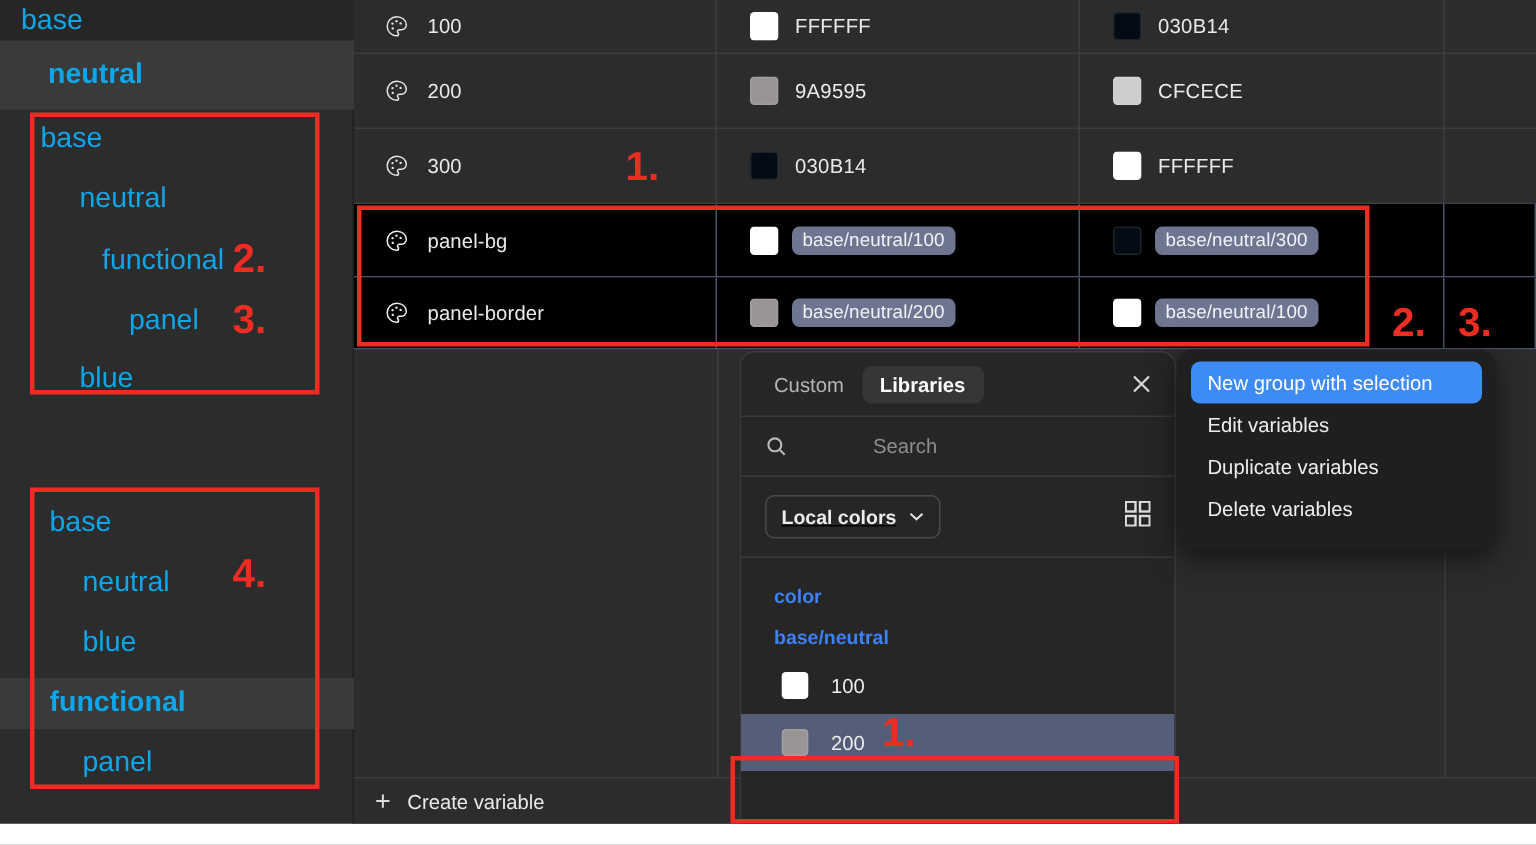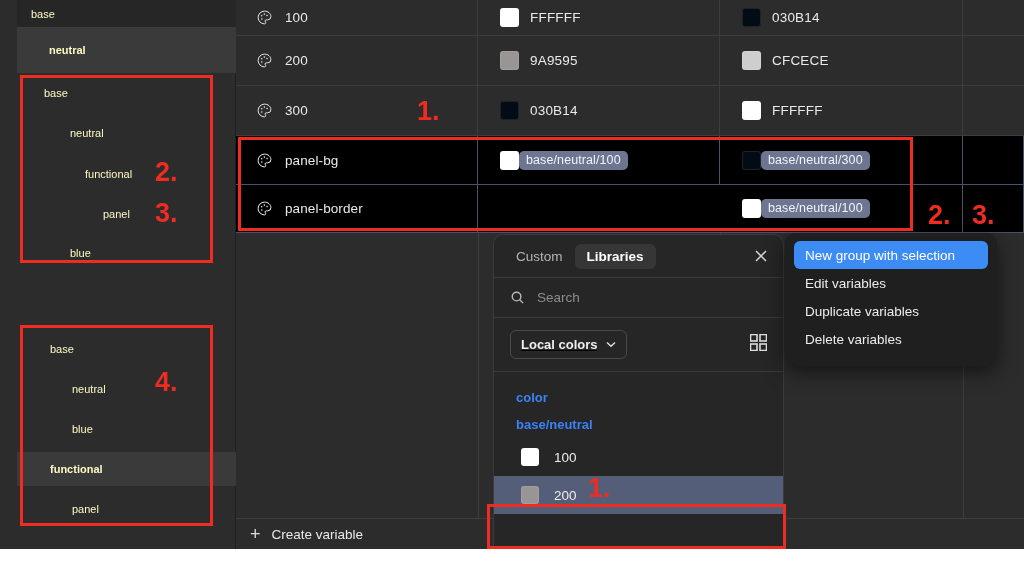--- a/index.html
+++ b/index.html
@@ -17,23 +17,23 @@
     background: #2c2c2c;
   }
 
   
   .sidebar {
     position: absolute; left: 0; top: 0; width: 236px; height: 549px;
     background: #2c2c2c;
     border-right: 1px solid #1f1f1f;
   }
   .nav-row {
-    position: absolute; left: 17px; width: 236px; height: 27px;
+    position: absolute; left: 0; width: 236px; height: 27px;
     display: flex; align-items: center;
-    color: #fef9c3; font-size: 11px;
+    color: #0ea5e9; font-size: 19px;
     white-space: nowrap;
   }
   .nav-row.bold { font-weight: bold; }
   .nav-row.hl { background: #3a3a3a; }
   .nav-row.hdr { background: #262626; }
 
   
   .table {
     position: absolute; left: 236px; top: 0; width: 788px; height: 549px;
     background: #2c2c2c;
@@ -54,21 +54,21 @@
   .c-val2  { left: 484px; width: 243px; padding-left: 22px; }
   .c-last  { left: 727px; width: 61px; border-right: none; }
 
   .var-label { color: #e9e9e9; font-size: 13.5px; margin-left: 12px; letter-spacing: .1px; }
   .swatch {
     width: 19px; height: 19px; border-radius: 3px; flex: 0 0 auto;
     border: 1px solid rgba(255,255,255,0.10);
   }
   .hexval { color: #eaeaea; font-size: 13.5px; margin-left: 11px; letter-spacing:.2px;}
   .pill {
-    padding: 2px 7px 3px 7px; border-radius: 5px;
+    margin-left: 9px; padding: 2px 7px 3px 7px; border-radius: 5px;
     background: #6d7590; color: #f2f3f7; font-size: 12.5px; letter-spacing:.1px;
   }
   .pal { width: 17px; height: 17px; flex: 0 0 auto; }
 
   
   .createbar {
     position: absolute; left: 236px; bottom: 0; width: 788px; height: 31px;
     display: flex; align-items: center; padding-left: 14px;
     background: #2c2c2c; border-top: 1px solid #3d3d3d;
     color: #e9e9e9; font-size: 13.5px;
@@ -90,20 +90,21 @@
     padding: 5px 12px; border-radius: 6px; font-size: 13.5px; color: #b5b5b5;
   }
   .tab.active { background: #363636; color: #ffffff; font-weight: bold; }
   .closex {
     position: absolute; right: 14px; top: 13px; width: 16px; height: 16px;
     color: #d6d6d6;
   }
   .lib-search {
     height: 40px; display: flex; align-items: center; padding-left: 16px;
     border-bottom: 1px solid #393939;
+    gap: 45px;
   }
   .placeholder { color: #8d8d8d; font-size: 13.5px; margin-left: 12px; }
   .lib-filter {
     height: 54px; display: flex; align-items: center; justify-content: space-between;
     padding: 0 16px; border-bottom: 1px solid #393939; text-decoration: underline;
   }
   .dropdown {
     display: flex; align-items: center; gap: 8px;
     border: 1px solid #4a4a4a; border-radius: 6px; padding: 6px 10px;
     color: #ededed; font-size: 13px; font-weight: bold;
@@ -282,20 +283,24 @@
       <div class="trow sel" style="top:185px;height:48px;">
         <div class="cell c-name">
           <svg class="pal" viewBox="0 0 24 24">
             <path d="M12 3a9 9 0 1 0 0 18c1 0 1.7-.8 1.7-1.7 0-.5-.2-.9-.5-1.2-.3-.3-.5-.7-.5-1.1 0-.9.8-1.7 1.7-1.7h2A4.6 4.6 0 0 0 21 10.5C21 6.4 16.9 3 12 3z" fill="none" stroke="#f0f1f5" stroke-width="1.4"></path>
             <circle cx="8" cy="9.5" r="1.1" fill="#f0f1f5"></circle>
               <circle cx="11.8" cy="7.2" r="1.1" fill="#f0f1f5"></circle>
               <circle cx="15.6" cy="9.3" r="1.1" fill="#f0f1f5"></circle>
               <circle cx="8.2" cy="14" r="1.1" fill="#f0f1f5"></circle>
           </svg>
           <span class="var-label">panel-border</span>
+        </div>
+        <div class="cell c-val1">
+          <span class="swatch" style="background:#9A9595"></span>
+          <span class="pill">base/neutral/200</span>
         </div>
         <div class="cell c-val2">
           <span class="swatch" style="background:#FFFFFF"></span>
           <span class="pill">base/neutral/100</span>
         </div>
         <div class="cell c-last"></div>
       </div>
 
       <div style="position:absolute;left:242px;top:233px;width:1px;height:285px;background:#3d3d3d;"></div>
       <div style="position:absolute;left:484px;top:233px;width:1px;height:285px;background:#3d3d3d;"></div>

